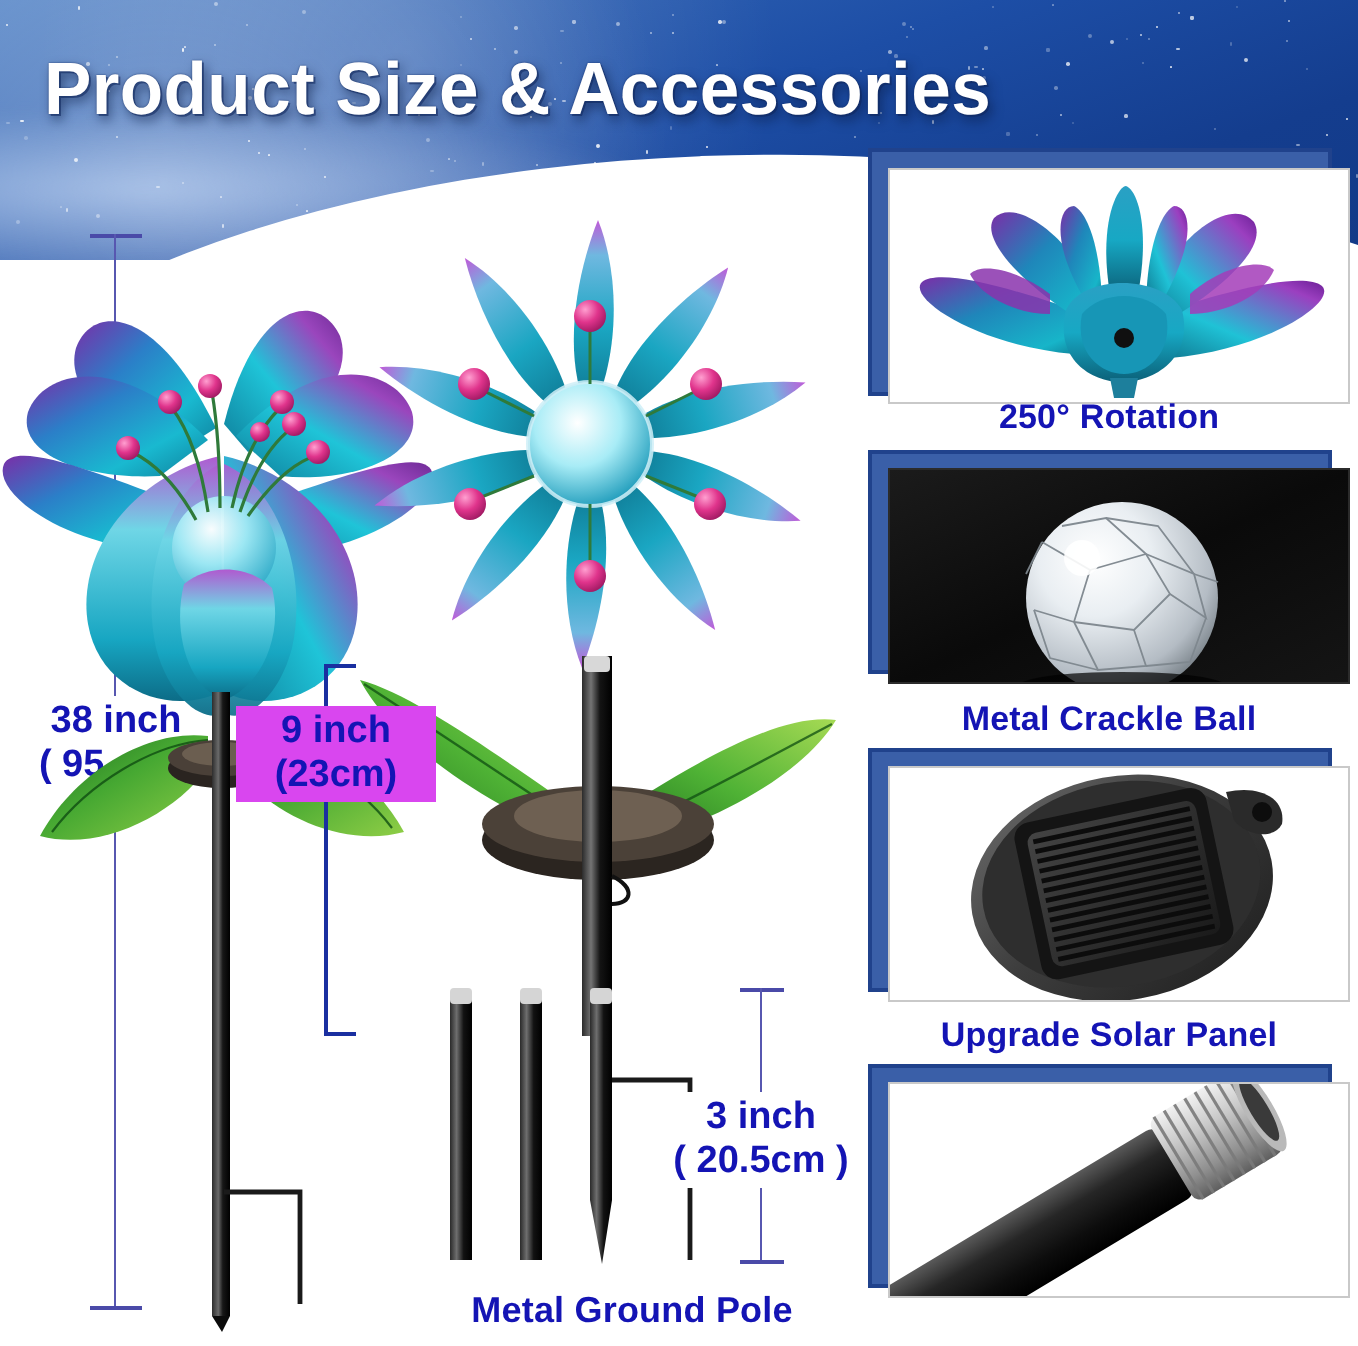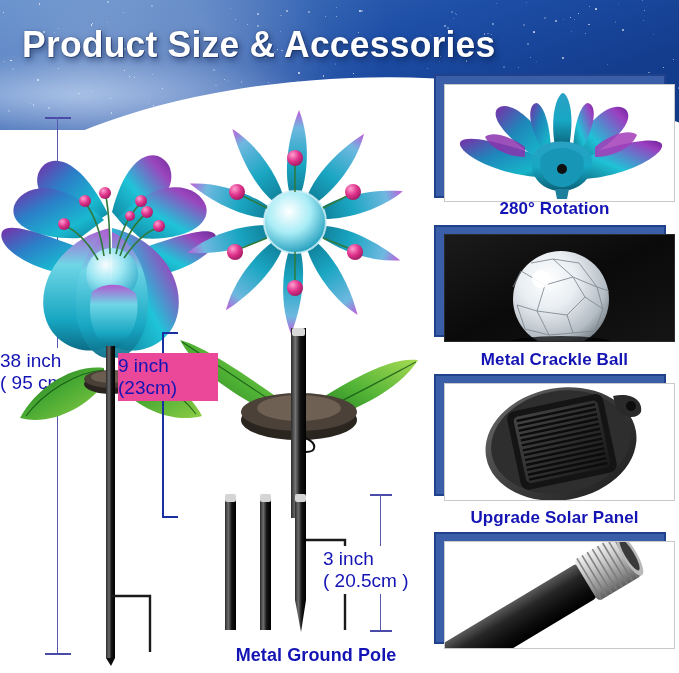--- a/index.html
+++ b/index.html
@@ -84,24 +84,25 @@
 
   
   .vline{position:absolute;width:2px;background:#4a4aa8;}
   .vline.thin{width:1px;background:#5757b0;}
   .tcap{position:absolute;height:2px;background:#4a4aa8;}
   .brk{position:absolute;border:2px solid #1a2fa0;}
 
   .dim{
     position:absolute;
     color:#1414b4;
-    font-weight:normal;
+    font-weight:bold;
     font-size:19px;
     line-height:22px;
     white-space:nowrap;
+    text-align:center;
   }
 
   
   .art{position:absolute;}
   svg{display:block;overflow:visible;}
 </style>
 </head>
 <body>
 
 <div id="stage">
@@ -467,21 +468,21 @@
       <ellipse cx="149" cy="92" rx="58" ry="19" fill="#4b4138"></ellipse>
       <ellipse cx="149" cy="88" rx="42" ry="13" fill="#6e6052"></ellipse>
 
       <rect x="141" y="8" width="15" height="190" fill="url(#pole2)"></rect>
       <rect x="142" y="8" width="13" height="8" rx="2" fill="#d8d8d8"></rect>
       <path d="M156 118 C 168 124, 166 132, 156 132" stroke="#111" stroke-width="2" fill="none"></path>
     </svg>
   </div>
 
   <div class="brk" style="left:162px;top:332px;width:14px;height:182px;border-right:none;"></div>
-  <div class="dim" style="left:118px;top:353px;width:100px;background:#ec4899;padding:2px 0;">
+  <div class="dim" style="left:118px;top:353px;width:100px;background:#d946ef;padding:2px 0;">
     <div>9 inch</div>
     <div>(23cm)</div>
   </div>
 
   <div class="art" style="left:205px;top:492px;width:180px;height:140px;">
     <svg width="180" height="140" viewBox="0 0 180 140">
       <defs>
         <linearGradient id="gp" x1="0" y1="0" x2="1" y2="0">
           <stop offset="0" stop-color="#2a2a2a"></stop>
             <stop offset=".3" stop-color="#6e6e6e"></stop>
@@ -549,21 +550,21 @@
 
       <path d="M88 70 C 96 52, 136 52, 146 70 C 152 94, 132 106, 116 106 C 100 106, 82 94, 88 70 Z" fill="url(#c1c)"></path>
       <path d="M96 72 C 106 60, 128 60, 138 72 C 142 92, 128 102, 117 102 C 106 102, 92 92, 96 72 Z" fill="#1796b6"></path>
 
       <path d="M150 62 C 166 48, 186 44, 192 50 C 186 64, 166 72, 150 72 Z" fill="#a33cb8" opacity=".85"></path>
       <path d="M80 62 C 64 50, 46 46, 40 52 C 46 64, 64 72, 80 72 Z" fill="#8a33ad" opacity=".85"></path>
       <circle cx="117" cy="84" r="5" fill="#101010"></circle>
       <path d="M110 104 L124 104 L122 114 L112 114 Z" fill="#1d7f9c"></path>
     </svg>
   </div>
-  <div class="cap" style="left:434px;top:199px;width:241px;">280°   Rotation</div>
+  <div class="cap" style="left:434px;top:199px;width:241px;">250°   Rotation</div>
 
   <div class="card-shadow" style="left:434px;top:225px;width:232px;height:112px;"></div>
   <div class="card" style="left:444px;top:234px;width:231px;height:108px;background:#0a0a0a;border-color:#2b2b2b;">
     <svg width="231" height="108" viewBox="0 0 231 108">
       <defs>
         <radialGradient id="cb" cx=".36" cy=".3" r=".78">
           <stop offset="0" stop-color="#ffffff"></stop>
             <stop offset=".38" stop-color="#e9eef2"></stop>
           <stop offset=".78" stop-color="#b4bcc4"></stop>
             <stop offset="1" stop-color="#6f787f"></stop>

